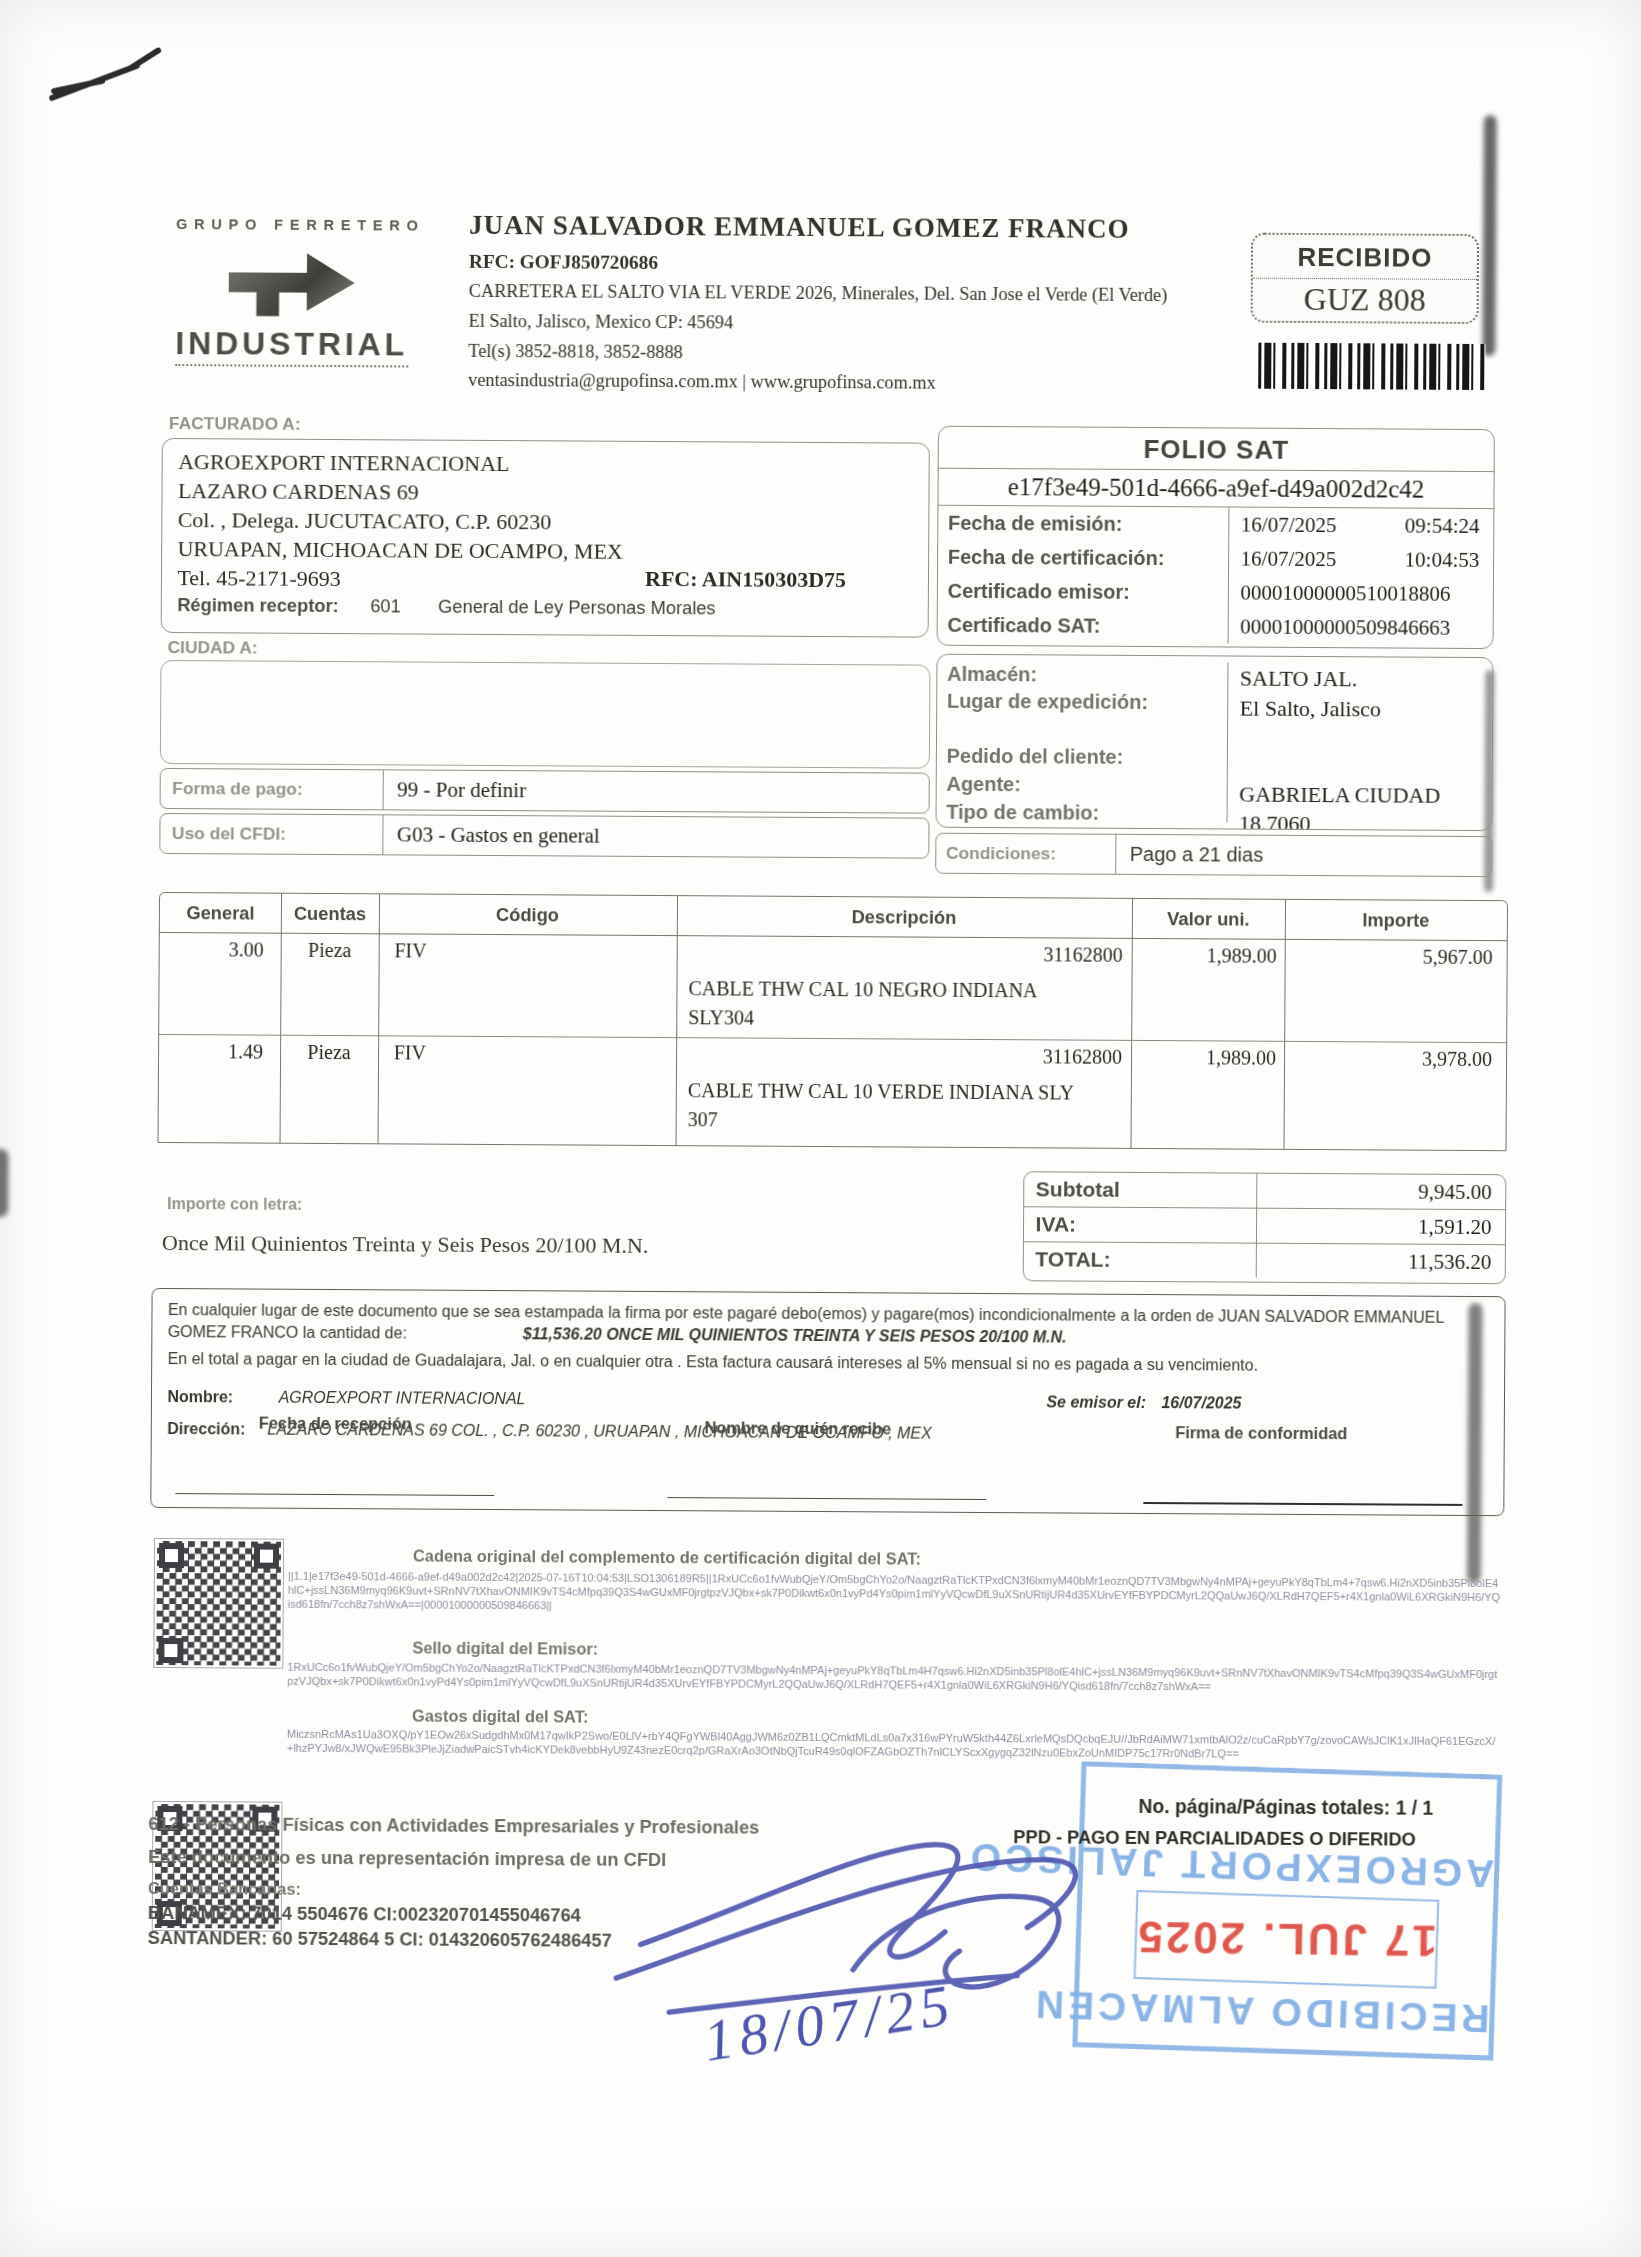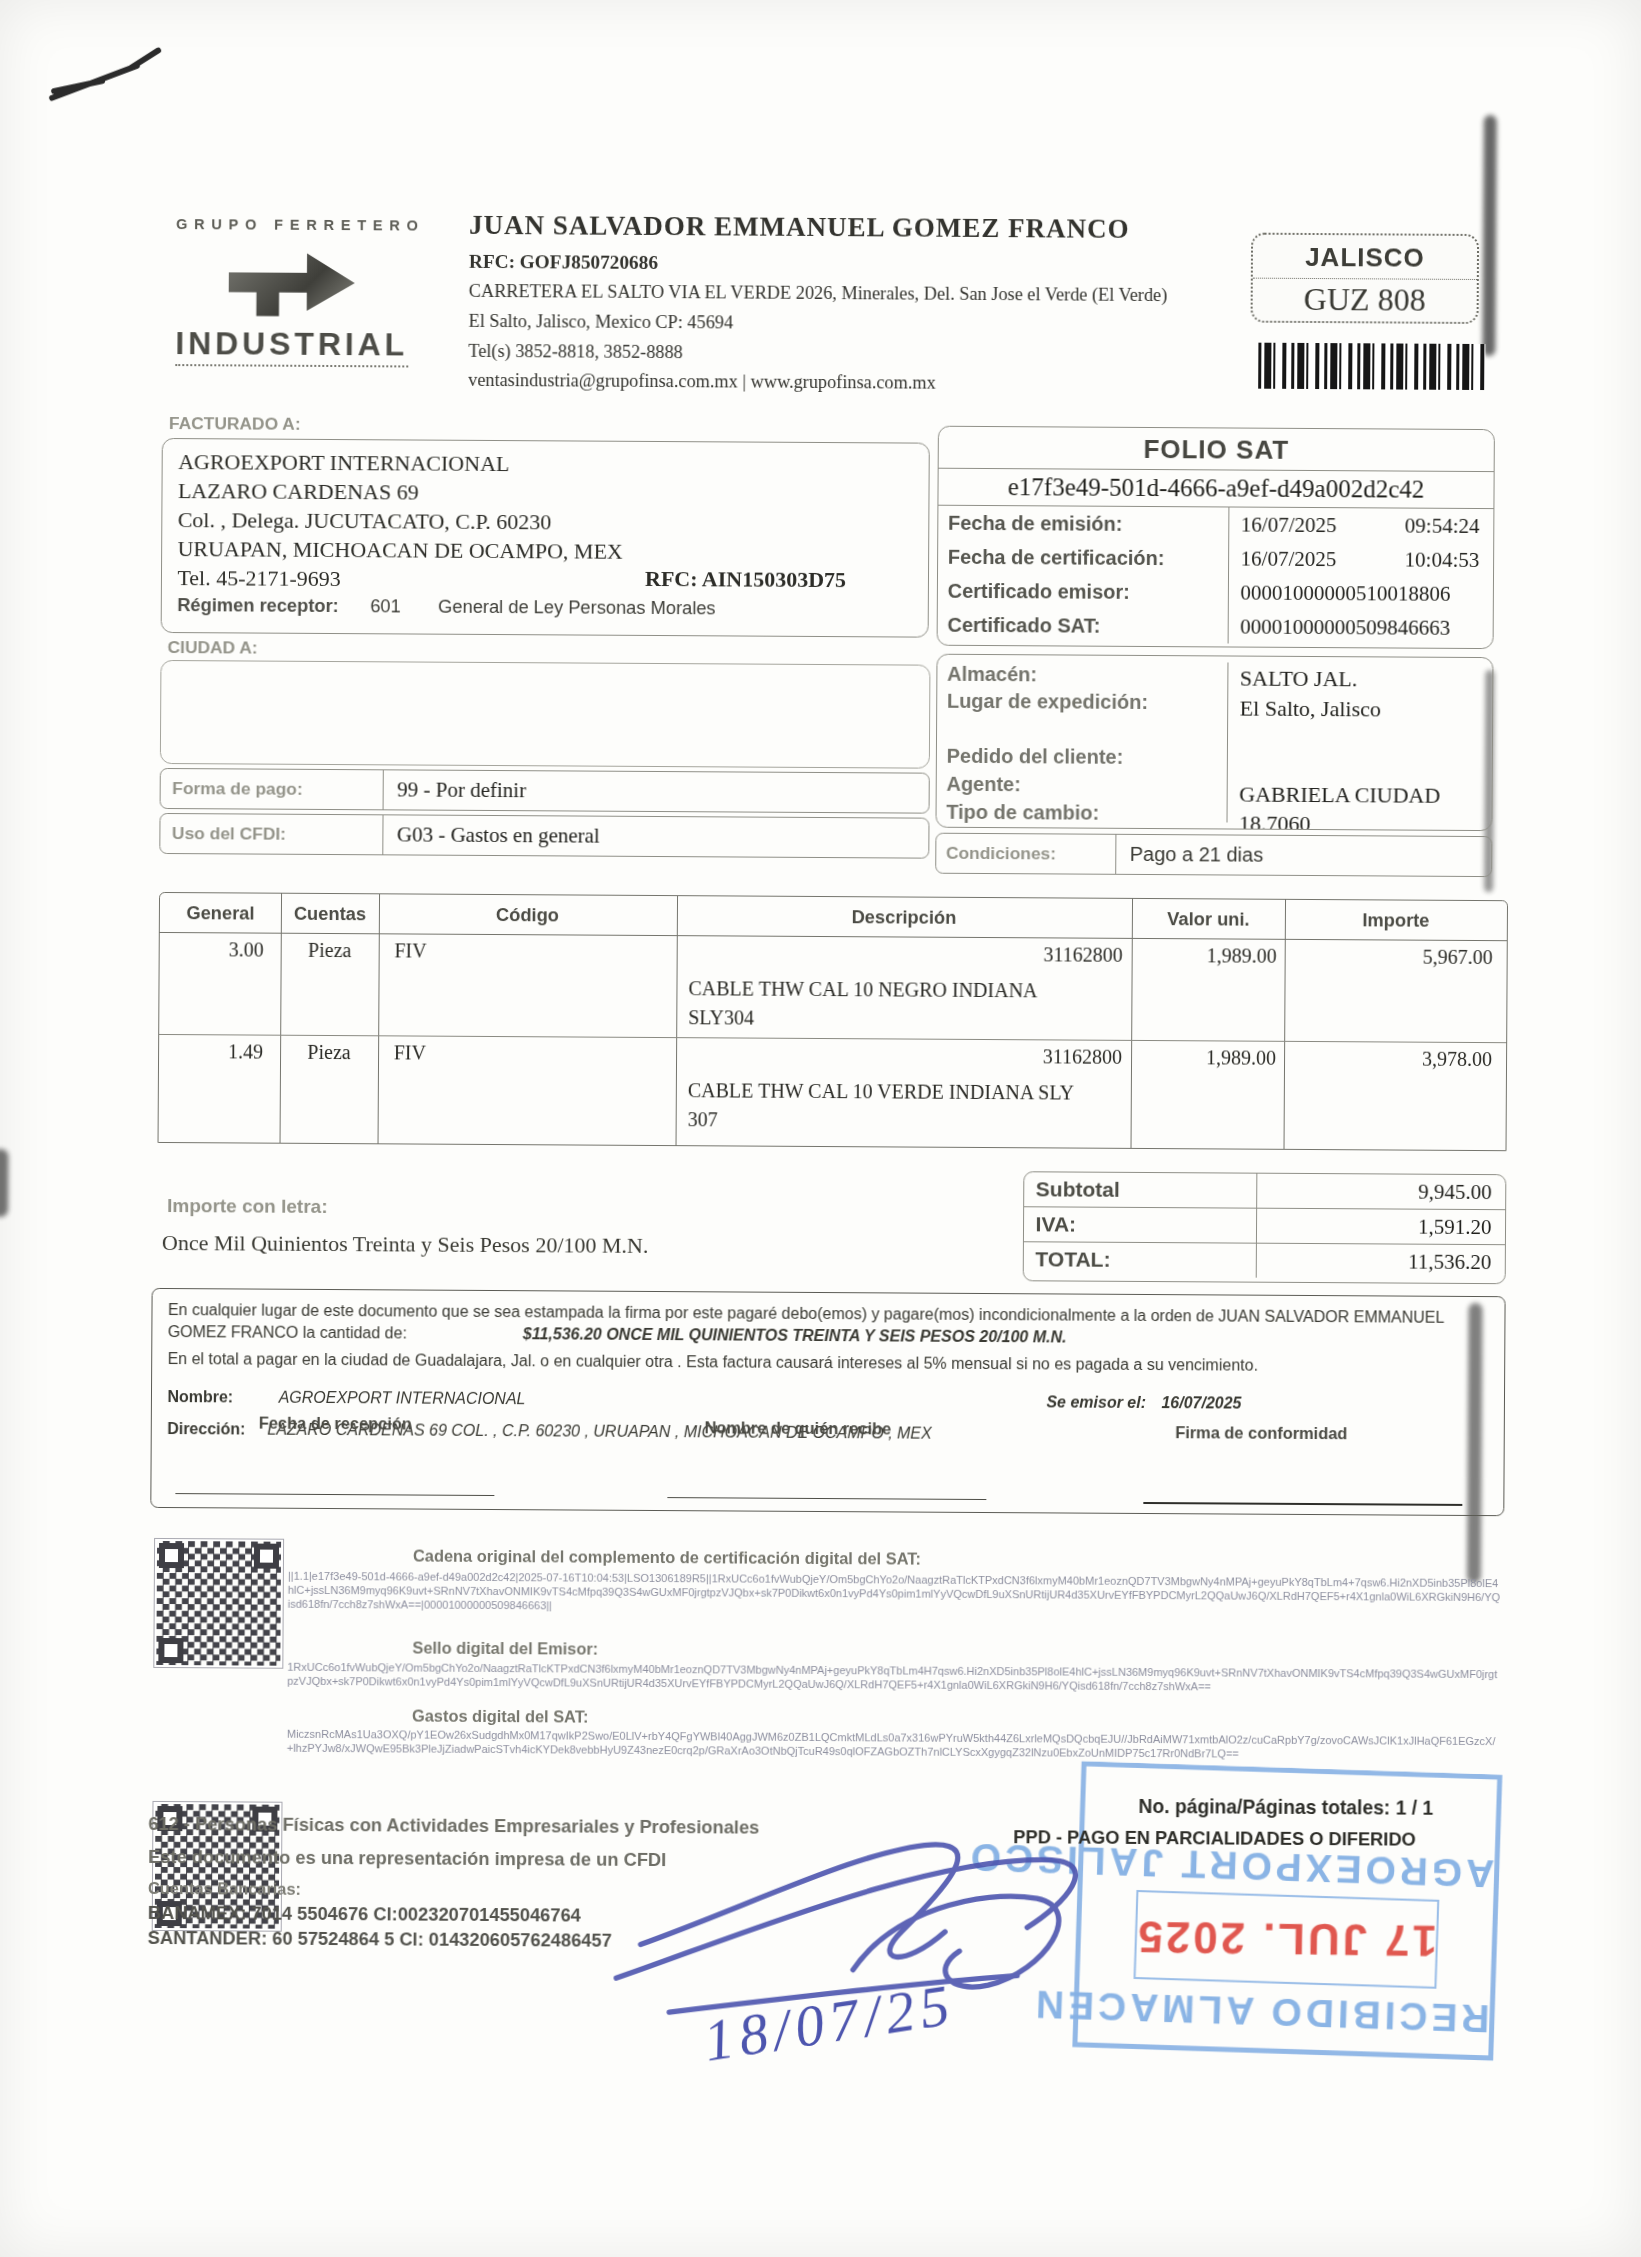--- a/index.html
+++ b/index.html
@@ -84,21 +84,21 @@
   <div class="abs" style="left:465px;top:212px;width:763px;">
     <div class="serif issuer-name">JUAN SALVADOR EMMANUEL GOMEZ FRANCO</div>
     <div class="serif hline" style="font-weight:bold;font-size:19.3px;margin-top:9.7px;">RFC: GOFJ850720686</div>
     <div class="serif hline" style="margin-top:8.7px;">CARRETERA EL SALTO VIA EL VERDE 2026, Minerales, Del. San Jose el Verde (El Verde)</div>
     <div class="serif hline" style="margin-top:8.7px;">El Salto, Jalisco, Mexico CP: 45694</div>
     <div class="serif hline" style="margin-top:8.7px;">Tel(s) 3852-8818, 3852-8888</div>
     <div class="serif hline" style="margin-top:8.7px;">ventasindustria@grupofinsa.com.mx | www.grupofinsa.com.mx</div>
   </div>
 
   <div class="abs factura-box" style="left:1247px;top:230px;width:224px;">
-    <div class="t">JALISCO</div>
+    <div class="t">RECIBIDO</div>
     <div class="f">GUZ 808</div>
   </div>
   <div class="abs barcode" style="left:1255px;top:340px;width:227px;height:46px;"></div>
 
   <div class="abs lblfade" style="left:166px;top:417px;font-size:17.4px;">FACTURADO A:</div>
   <div class="abs box" style="left:159px;top:442px;width:768px;height:195px;padding:7.7px 15.4px;box-sizing:border-box;">
     <div class="serif client-line">AGROEXPORT INTERNACIONAL</div>
     <div class="serif client-line">LAZARO CARDENAS 69</div>
     <div class="serif client-line">Col. , Delega. JUCUTACATO, C.P. 60230</div>
     <div class="serif client-line">URUAPAN, MICHOACAN DE OCAMPO, MEX</div>
@@ -212,21 +212,21 @@
     <div class="trow" style="border-bottom:1.9px solid #8f8f87;">
       <div class="tlabel">IVA:</div>
       <div class="tval" style="border-left:1.9px solid #8f8f87;height:34px;line-height:34px;">1,591.20</div>
     </div>
     <div class="trow">
       <div class="tlabel">TOTAL:</div>
       <div class="tval" style="border-left:1.9px solid #8f8f87;height:34px;line-height:34px;">11,536.20</div>
     </div>
   </div>
 
-  <div class="abs lblfade" style="left:169px;top:1199px;font-size:19px;">Importe con letra:</div>
+  <div class="abs lblfade" style="left:169px;top:1199px;font-size:16px;">Importe con letra:</div>
   <div class="abs serif" style="left:164px;top:1234px;font-size:22px;color:#3a3a33;">Once Mil Quinientos Treinta y Seis  Pesos 20/100 M.N.</div>
 
   <div class="abs" style="left:154px;top:1292px;width:1354px;height:220px;border:1.9px solid #5b5b54;border-radius:7.7px;box-sizing:border-box;padding:9.7px 15.4px;">
     <div class="pg">En cualquier lugar de este documento que se sea estampada la firma por este pagaré debo(emos) y pagare(mos) incondicionalmente a la orden de JUAN SALVADOR EMMANUEL</div>
     <div style="display:flex;">
       <span class="pg">GOMEZ FRANCO  la cantidad de:</span>
       <span class="pg pgb pgi" style="margin-left:116px;">$11,536.20 ONCE MIL QUINIENTOS TREINTA Y SEIS  PESOS 20/100 M.N.</span>
     </div>
     <div class="pg" style="margin-top:5.8px;">En el total a pagar en la ciudad de Guadalajara, Jal. o en cualquier otra . Esta factura causará intereses al 5% mensual si no es pagada a su vencimiento.</div>
     <div style="margin-top:15.4px;position:relative;">

